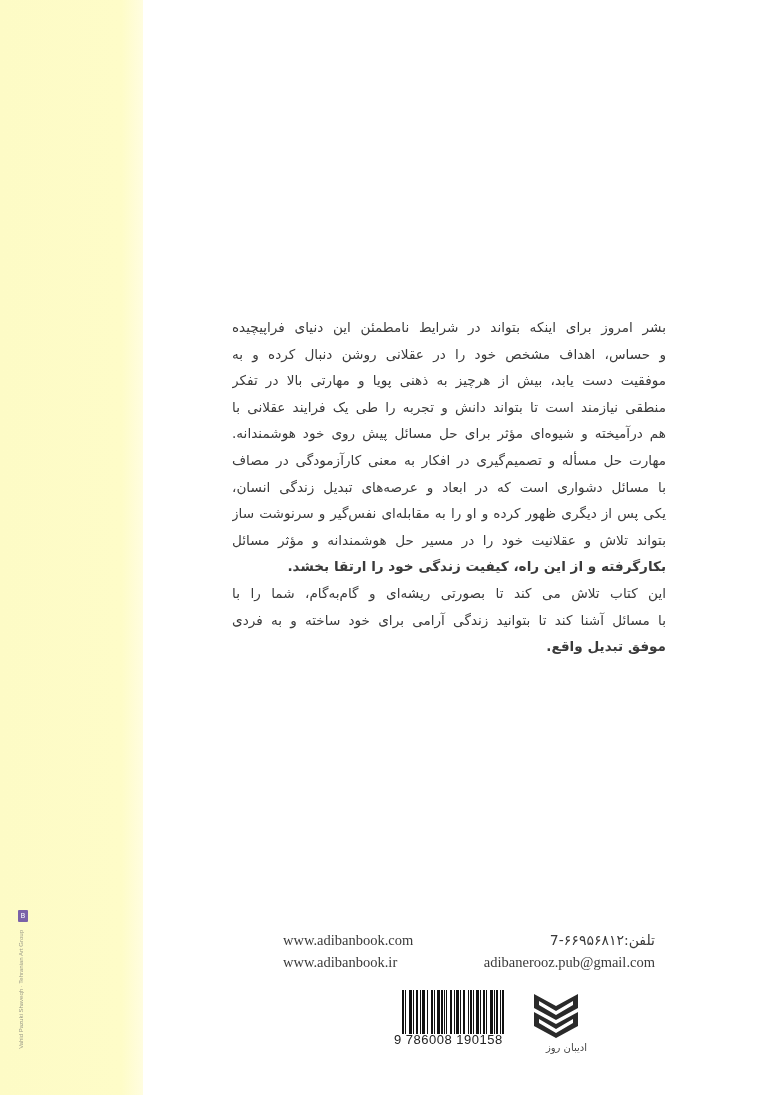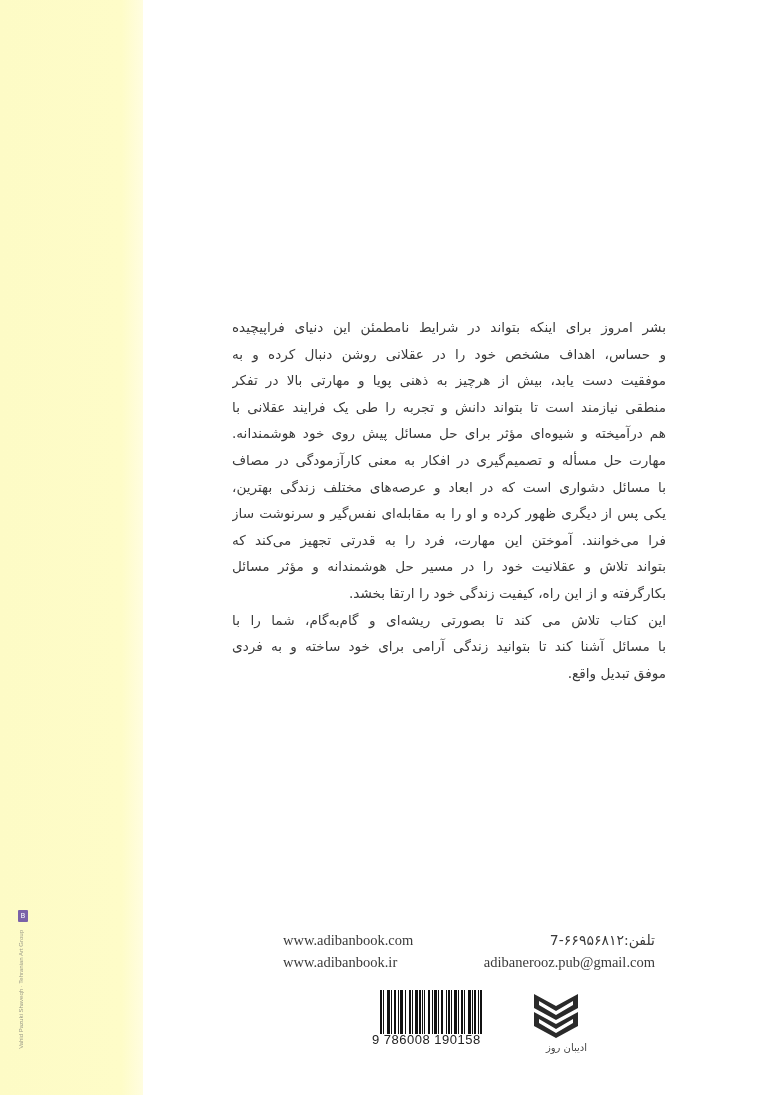--- a/index.html
+++ b/index.html
@@ -71,20 +71,21 @@
       line-height: 26.6px;
       font-size: 13.6px;
       color: #3b3b3b;
       white-space: nowrap;
       text-align: justify;
       text-align-last: justify;
       overflow: hidden;
     }
     .blurb-line.last {
       text-align-last: right;
+      font-weight: bold;
     }
     .contact {
       position: absolute;
       left: 283px;
       top: 932px;
       width: 372px;
       font-family: "Liberation Serif", serif;
       color: #3a3a3a;
     }
     .contact-row {
@@ -94,21 +95,21 @@
       height: 22px;
       font-size: 14.5px;
     }
     .contact-row .phone {
       direction: rtl;
       font-family: "DejaVu Sans", sans-serif;
       font-size: 14px;
     }
     .barcode {
       position: absolute;
-      left: 372px;
+      left: 394px;
       top: 988px;
       width: 144px;
       height: 62px;
       background: #fff;
     }
     .barcode-bars {
       position: absolute;
       left: 8px;
       top: 2px;
       width: 132px;
@@ -164,23 +165,22 @@
   </div>
 </div>
 
 <div class="blurb">
   <span class="blurb-line">بشر امروز برای اینکه بتواند در شرایط نامطمئن این دنیای فراپیچیده</span>
   <span class="blurb-line">و حساس، اهداف مشخص خود را در عقلانی روشن دنبال کرده و به</span>
   <span class="blurb-line">موفقیت دست یابد، بیش از هرچیز به ذهنی پویا و مهارتی بالا در تفکر</span>
   <span class="blurb-line">منطقی نیازمند است تا بتواند دانش و تجربه را طی یک فرایند عقلانی با</span>
   <span class="blurb-line">هم درآمیخته و شیوه‌ای مؤثر برای حل مسائل پیش روی خود هوشمندانه.</span>
   <span class="blurb-line">مهارت حل مسأله و تصمیم‌گیری در افکار به معنی کارآزمودگی در مصاف</span>
-  <span class="blurb-line">با مسائل دشواری است که در ابعاد و عرصه‌های مختلف زندگی بهترین،</span>
+  <span class="blurb-line">با مسائل دشواری است که در ابعاد و عرصه‌های تبدیل زندگی انسان،</span>
   <span class="blurb-line">یکی پس از دیگری ظهور کرده و او را به مقابله‌ای نفس‌گیر و سرنوشت ساز</span>
-  <span class="blurb-line">فرا می‌خوانند. آموختن این مهارت، فرد را به قدرتی تجهیز می‌کند که</span>
   <span class="blurb-line">بتواند تلاش و عقلانیت خود را در مسیر حل هوشمندانه و مؤثر مسائل</span>
   <span class="blurb-line last">بکارگرفته و از این راه، کیفیت زندگی خود را ارتقا بخشد.</span>
   <span class="blurb-line">این کتاب تلاش می کند تا بصورتی ریشه‌ای و گام‌به‌گام، شما را با</span>
   <span class="blurb-line">با مسائل آشنا کند تا بتوانید زندگی آرامی برای خود ساخته و به فردی</span>
   <span class="blurb-line last">موفق تبدیل واقع.</span>
 </div>
 
 <div class="contact">
   <div class="contact-row">
     <span>www.adibanbook.com</span>

